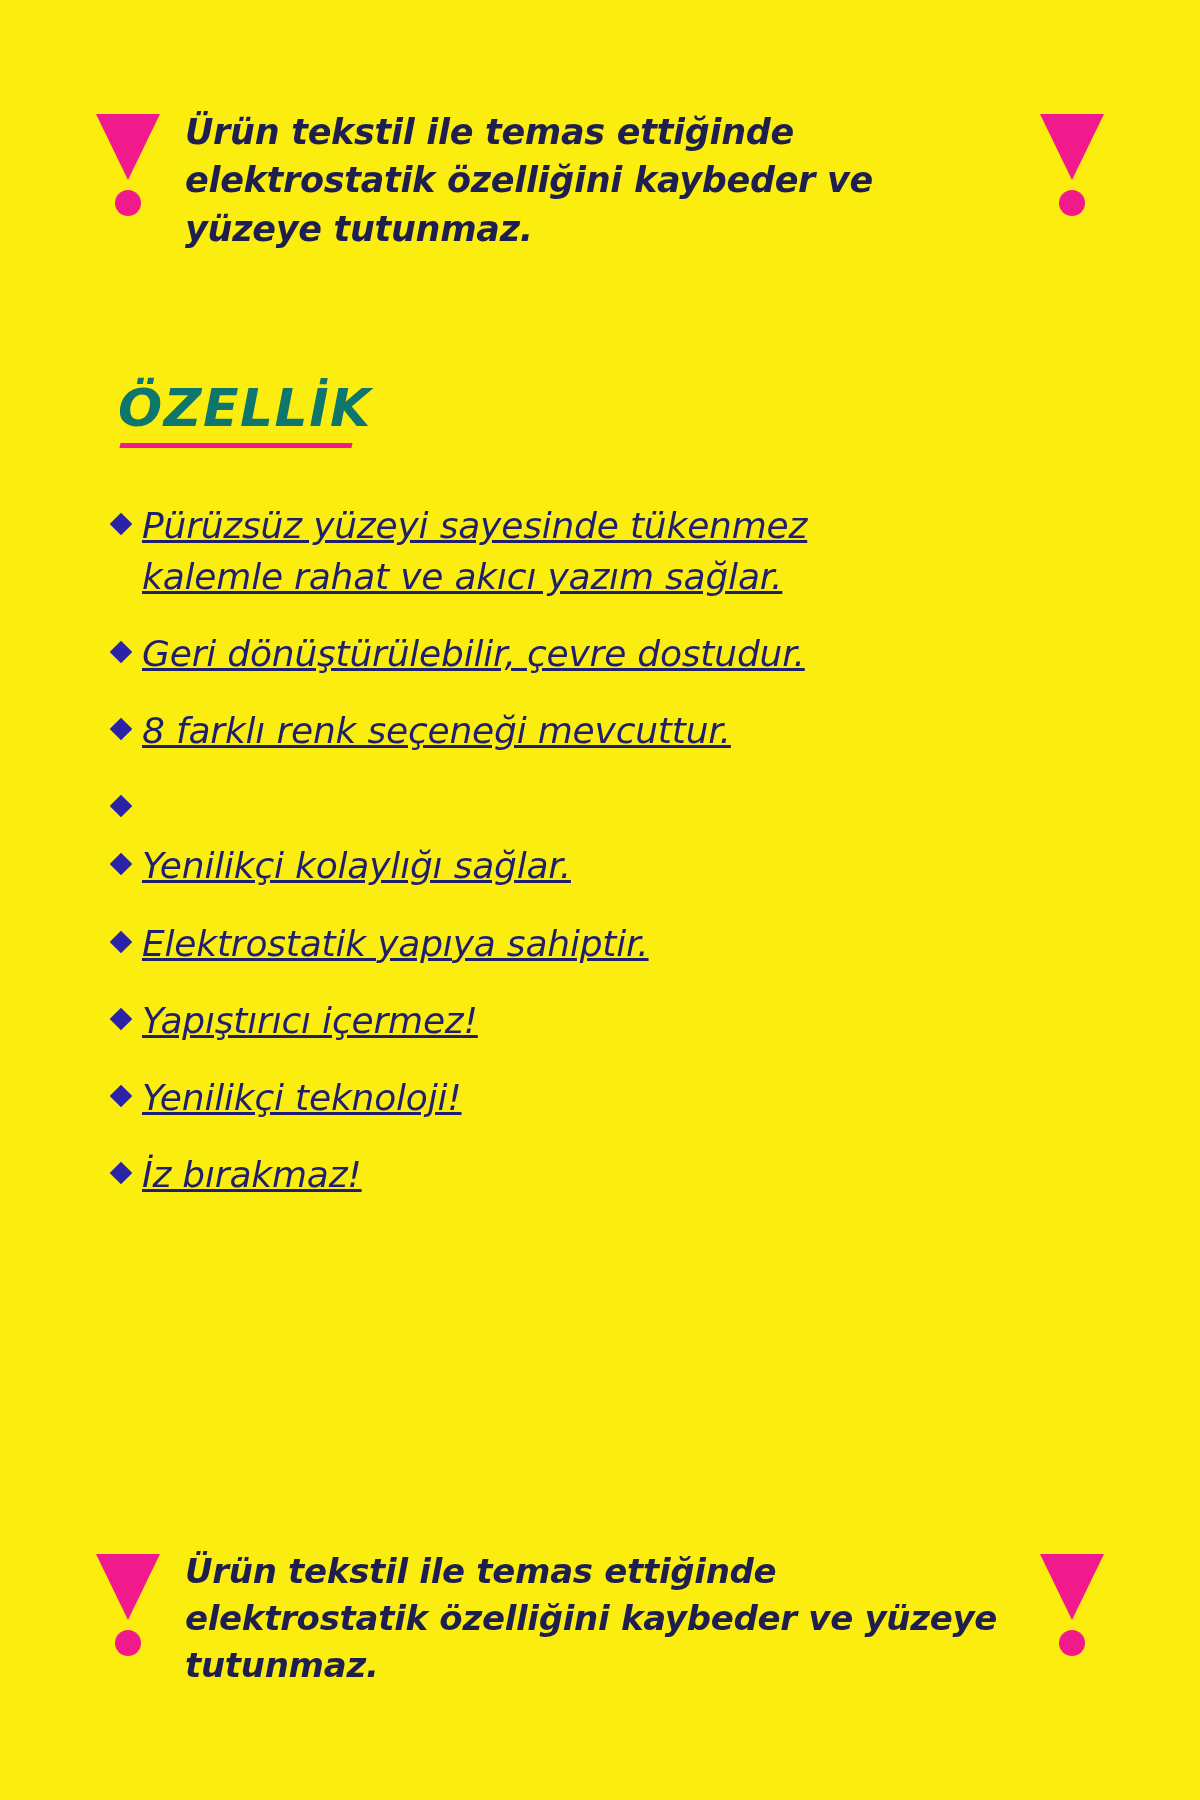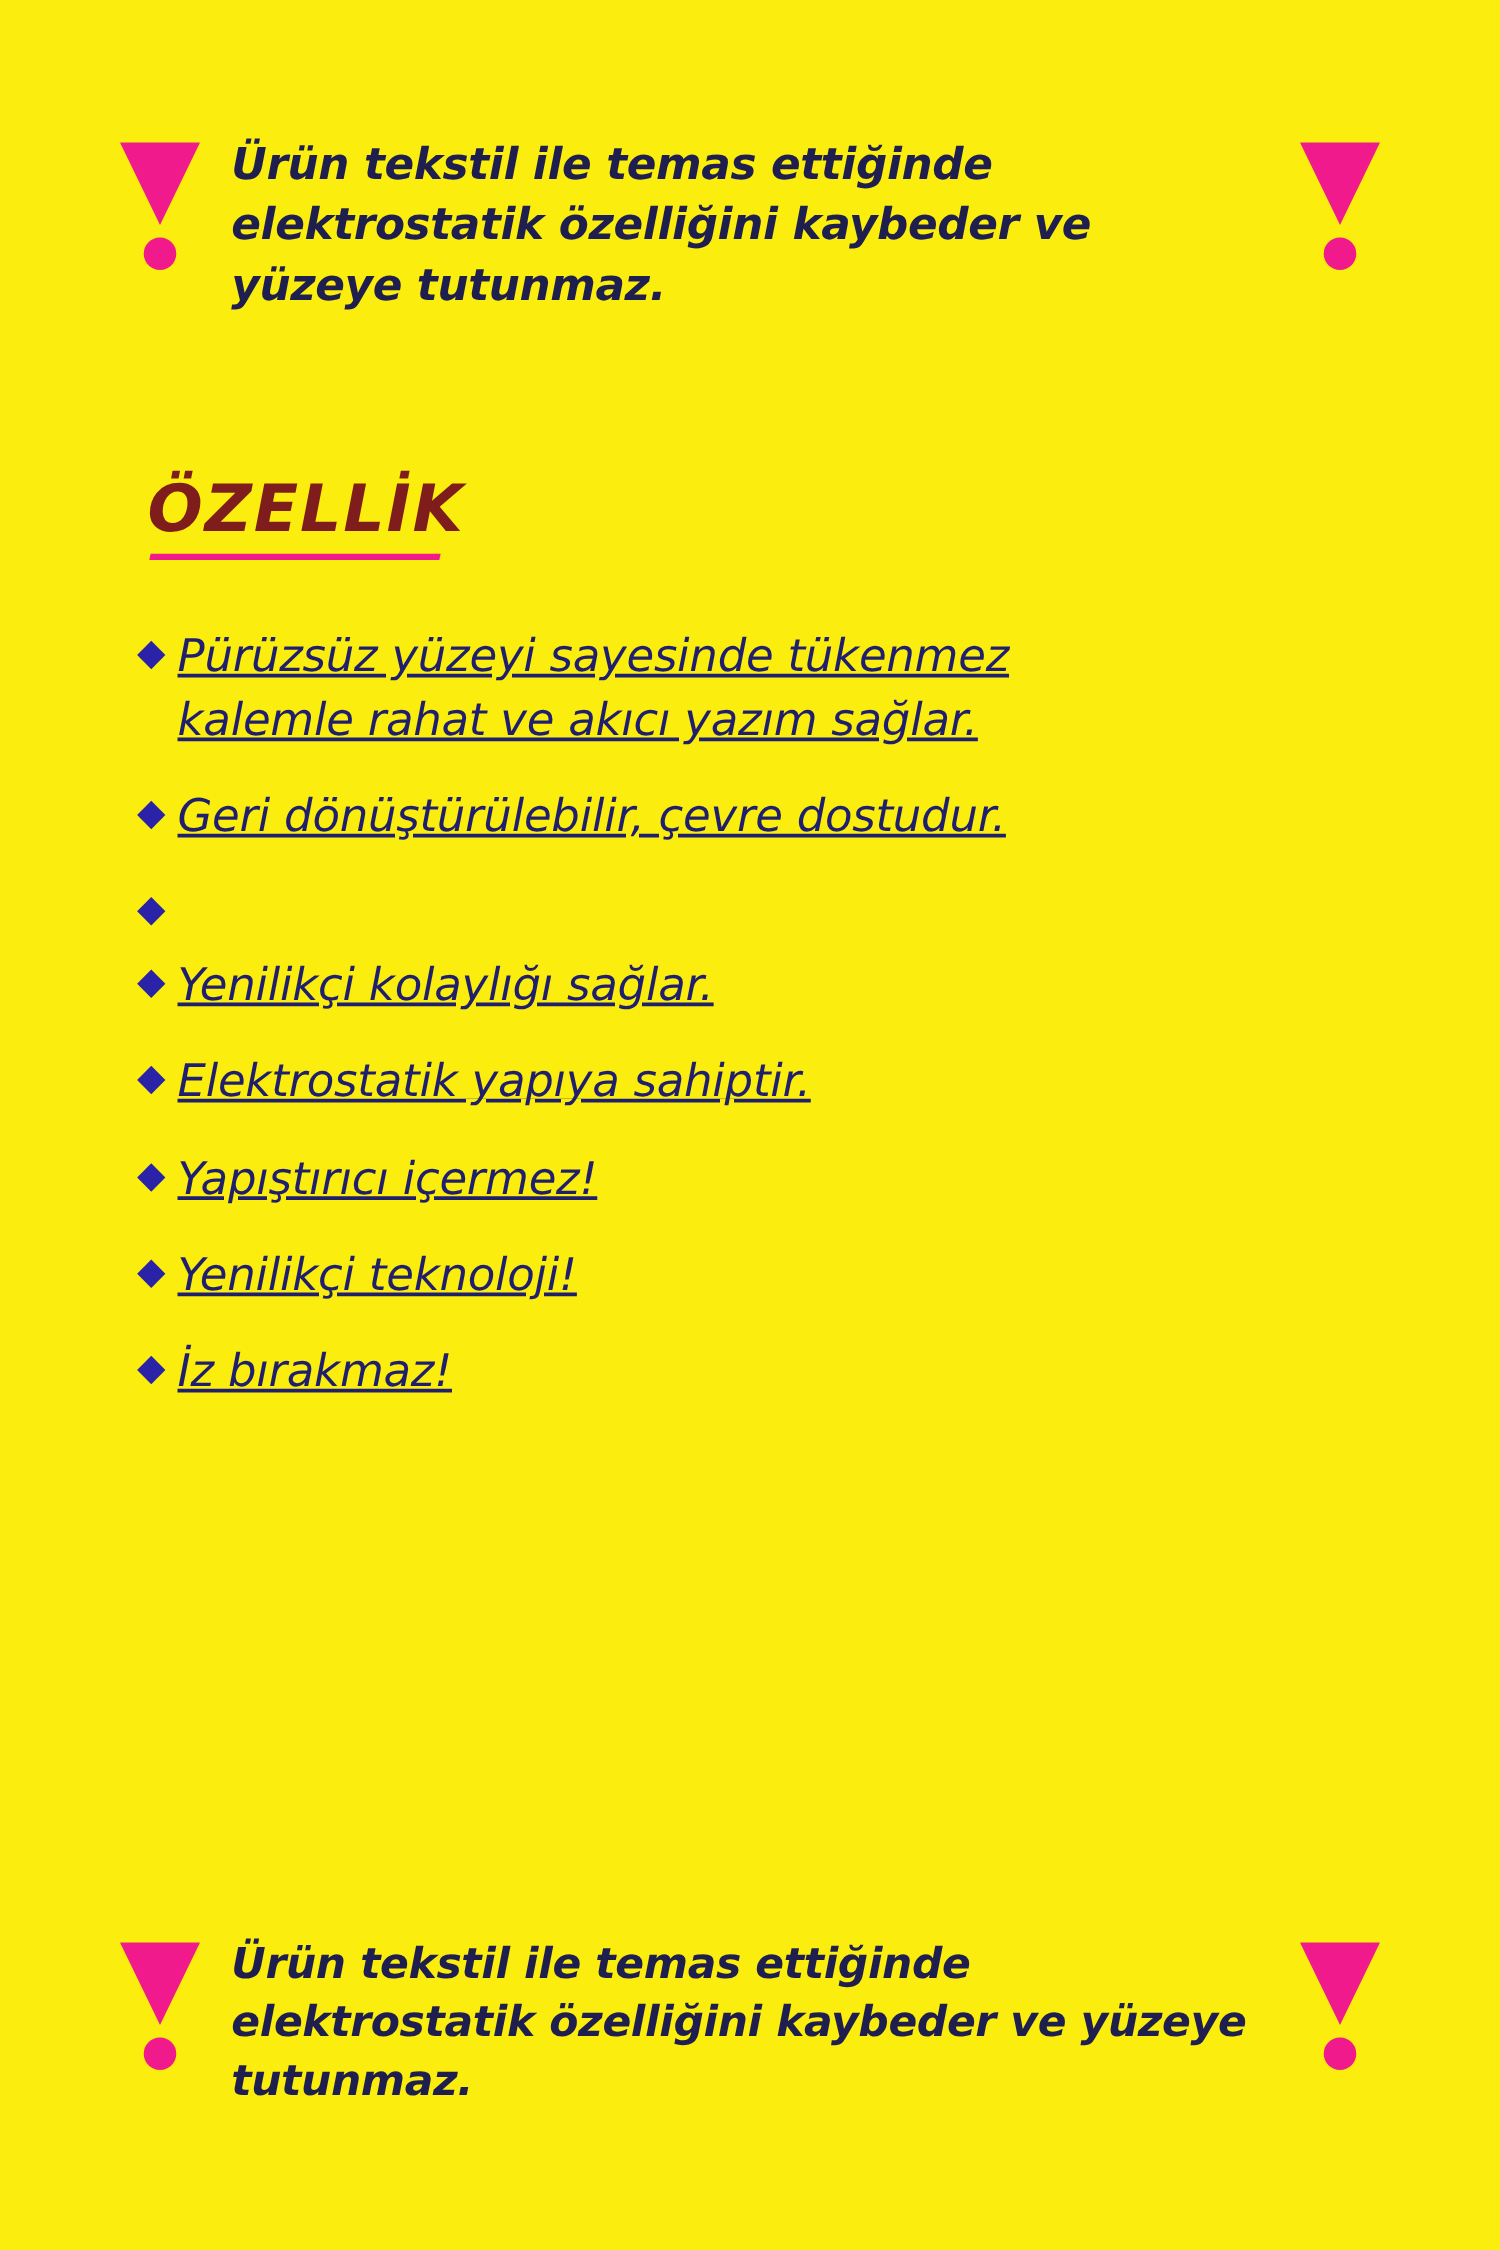--- a/index.html
+++ b/index.html
@@ -72,21 +72,21 @@
   }
   .warning-bottom .warning-text {
     font-size: 34px;
   }
 
   
   .heading {
     position: absolute;
     left: 118px;
     top: 378px;
-    color: #7f1d1d;
+    color: #0f766e;
     font-family: "DejaVu Sans", sans-serif;
     font-style: italic;
     font-weight: 900;
     font-size: 52px;
     letter-spacing: 1.5px;
   }
   .heading .underline {
     position: absolute;
     left: 2px;
     bottom: -10px;
@@ -164,20 +164,26 @@
       <div class="feature-text">Pürüzsüz yüzeyi sayesinde tükenmez kalemle rahat ve akıcı yazım sağlar.</div>
     </div>
 
     <div class="feature two-line">
       <div class="bullet">
           <span class="diamond"></span>
         </div>
       <div class="feature-text">Geri dönüştürülebilir, çevre dostudur.</div>
     </div>
 
+    <div class="feature">
+      <div class="bullet">
+          <span class="diamond"></span>
+        </div>
+      <div class="feature-text">8 farklı renk seçeneği mevcuttur.</div>
+    </div>
 
     <div class="feature">
       <div class="bullet">
           <span class="diamond"></span>
         </div>
     </div>
 
     <div class="feature">
       <div class="bullet">
           <span class="diamond"></span>

